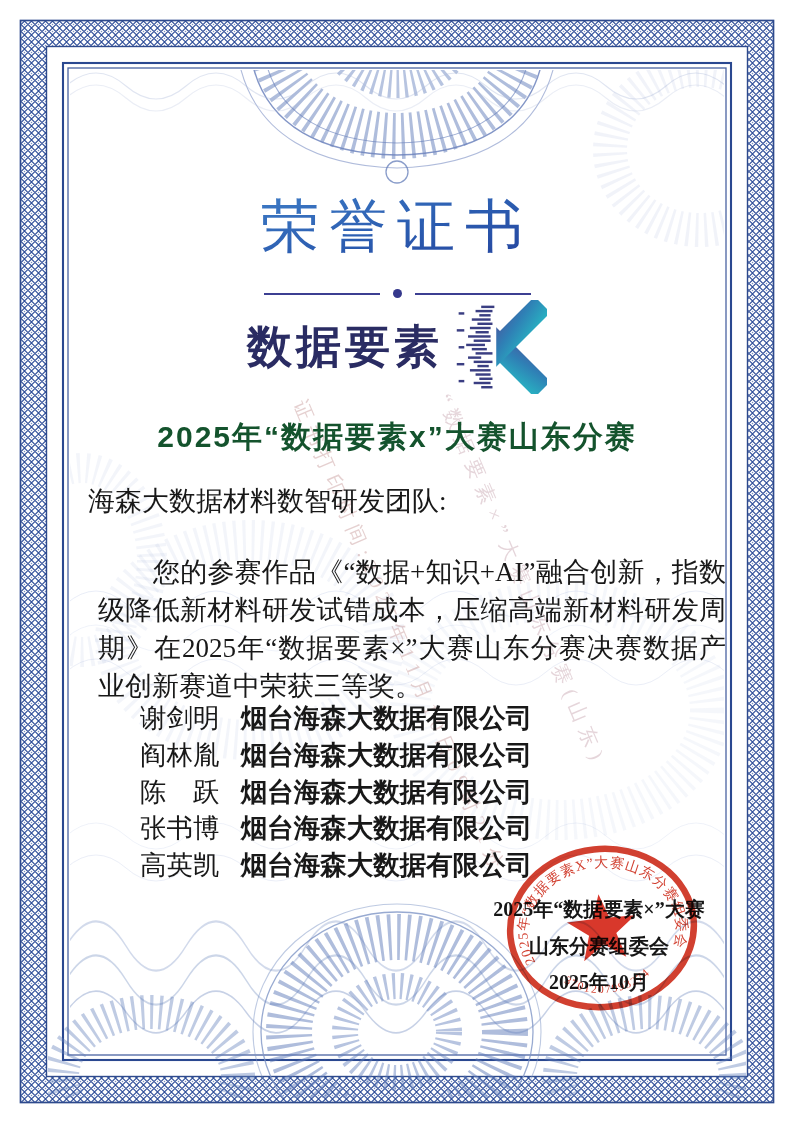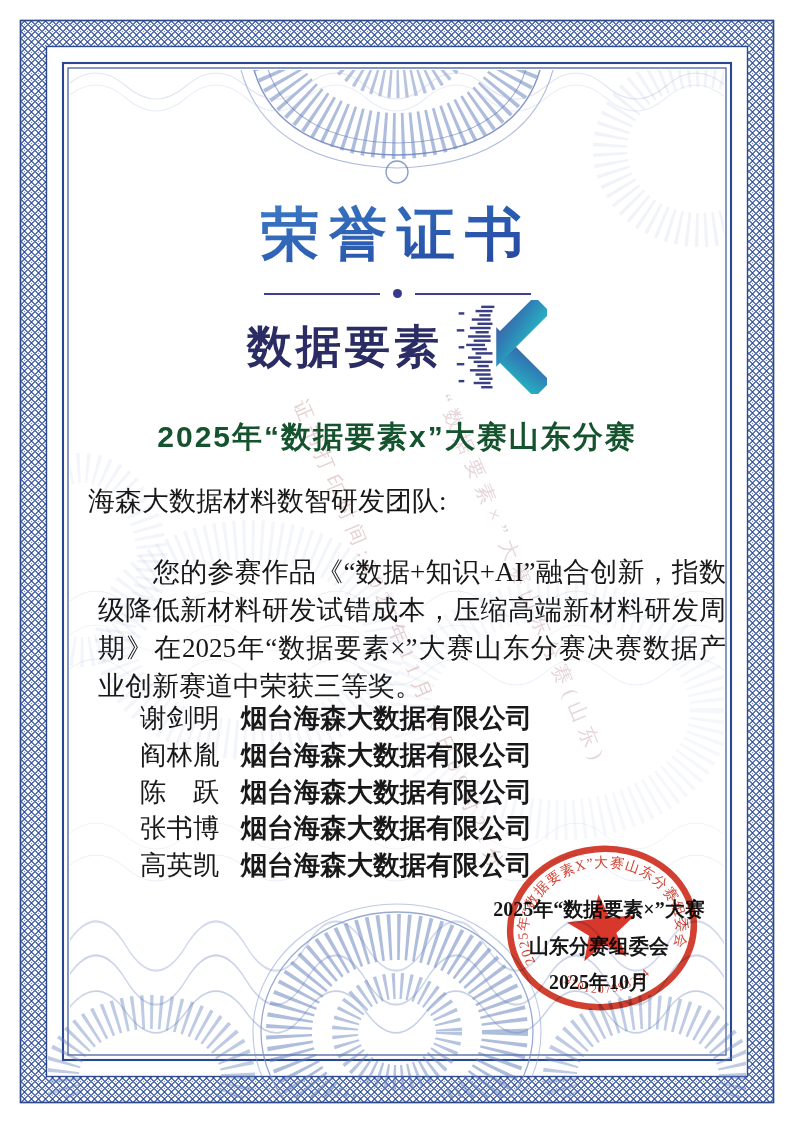--- a/index.html
+++ b/index.html
@@ -12,22 +12,22 @@
 
   
   .wm {
     position:absolute; transform-origin:0 0; white-space:nowrap;
     font-size:20px; letter-spacing:7px;
   }
   .wm1 { left:312px; top:396px; transform:rotate(67deg); color:rgba(187,131,131,0.38); }
   .wm2 { left:456px; top:390px; transform:rotate(67deg); color:rgba(176,128,142,0.33); }
 
   .title {
-    position:absolute; top:196px; left:0; width:100%; margin:0; box-sizing:border-box;
-    text-align:center; font-size:58px; font-weight:bold; letter-spacing:10px; 
+    position:absolute; top:188px; left:0; width:100%; margin:0; box-sizing:border-box;
+    text-align:center; font-size:58px; font-weight:normal; letter-spacing:10px; 
     color:#2b56ab; font-family:"DejaVu Serif","Liberation Serif",serif;
   }
   @supports (-webkit-background-clip:text) {
     .title {
       background:linear-gradient(165deg,#4a90d4 8%,#2b5cb0 52%,#20308f 92%);
       -webkit-background-clip:text; background-clip:text; color:transparent;
     }
   }
   .divider {
     position:absolute; top:289px; left:0; width:100%;

